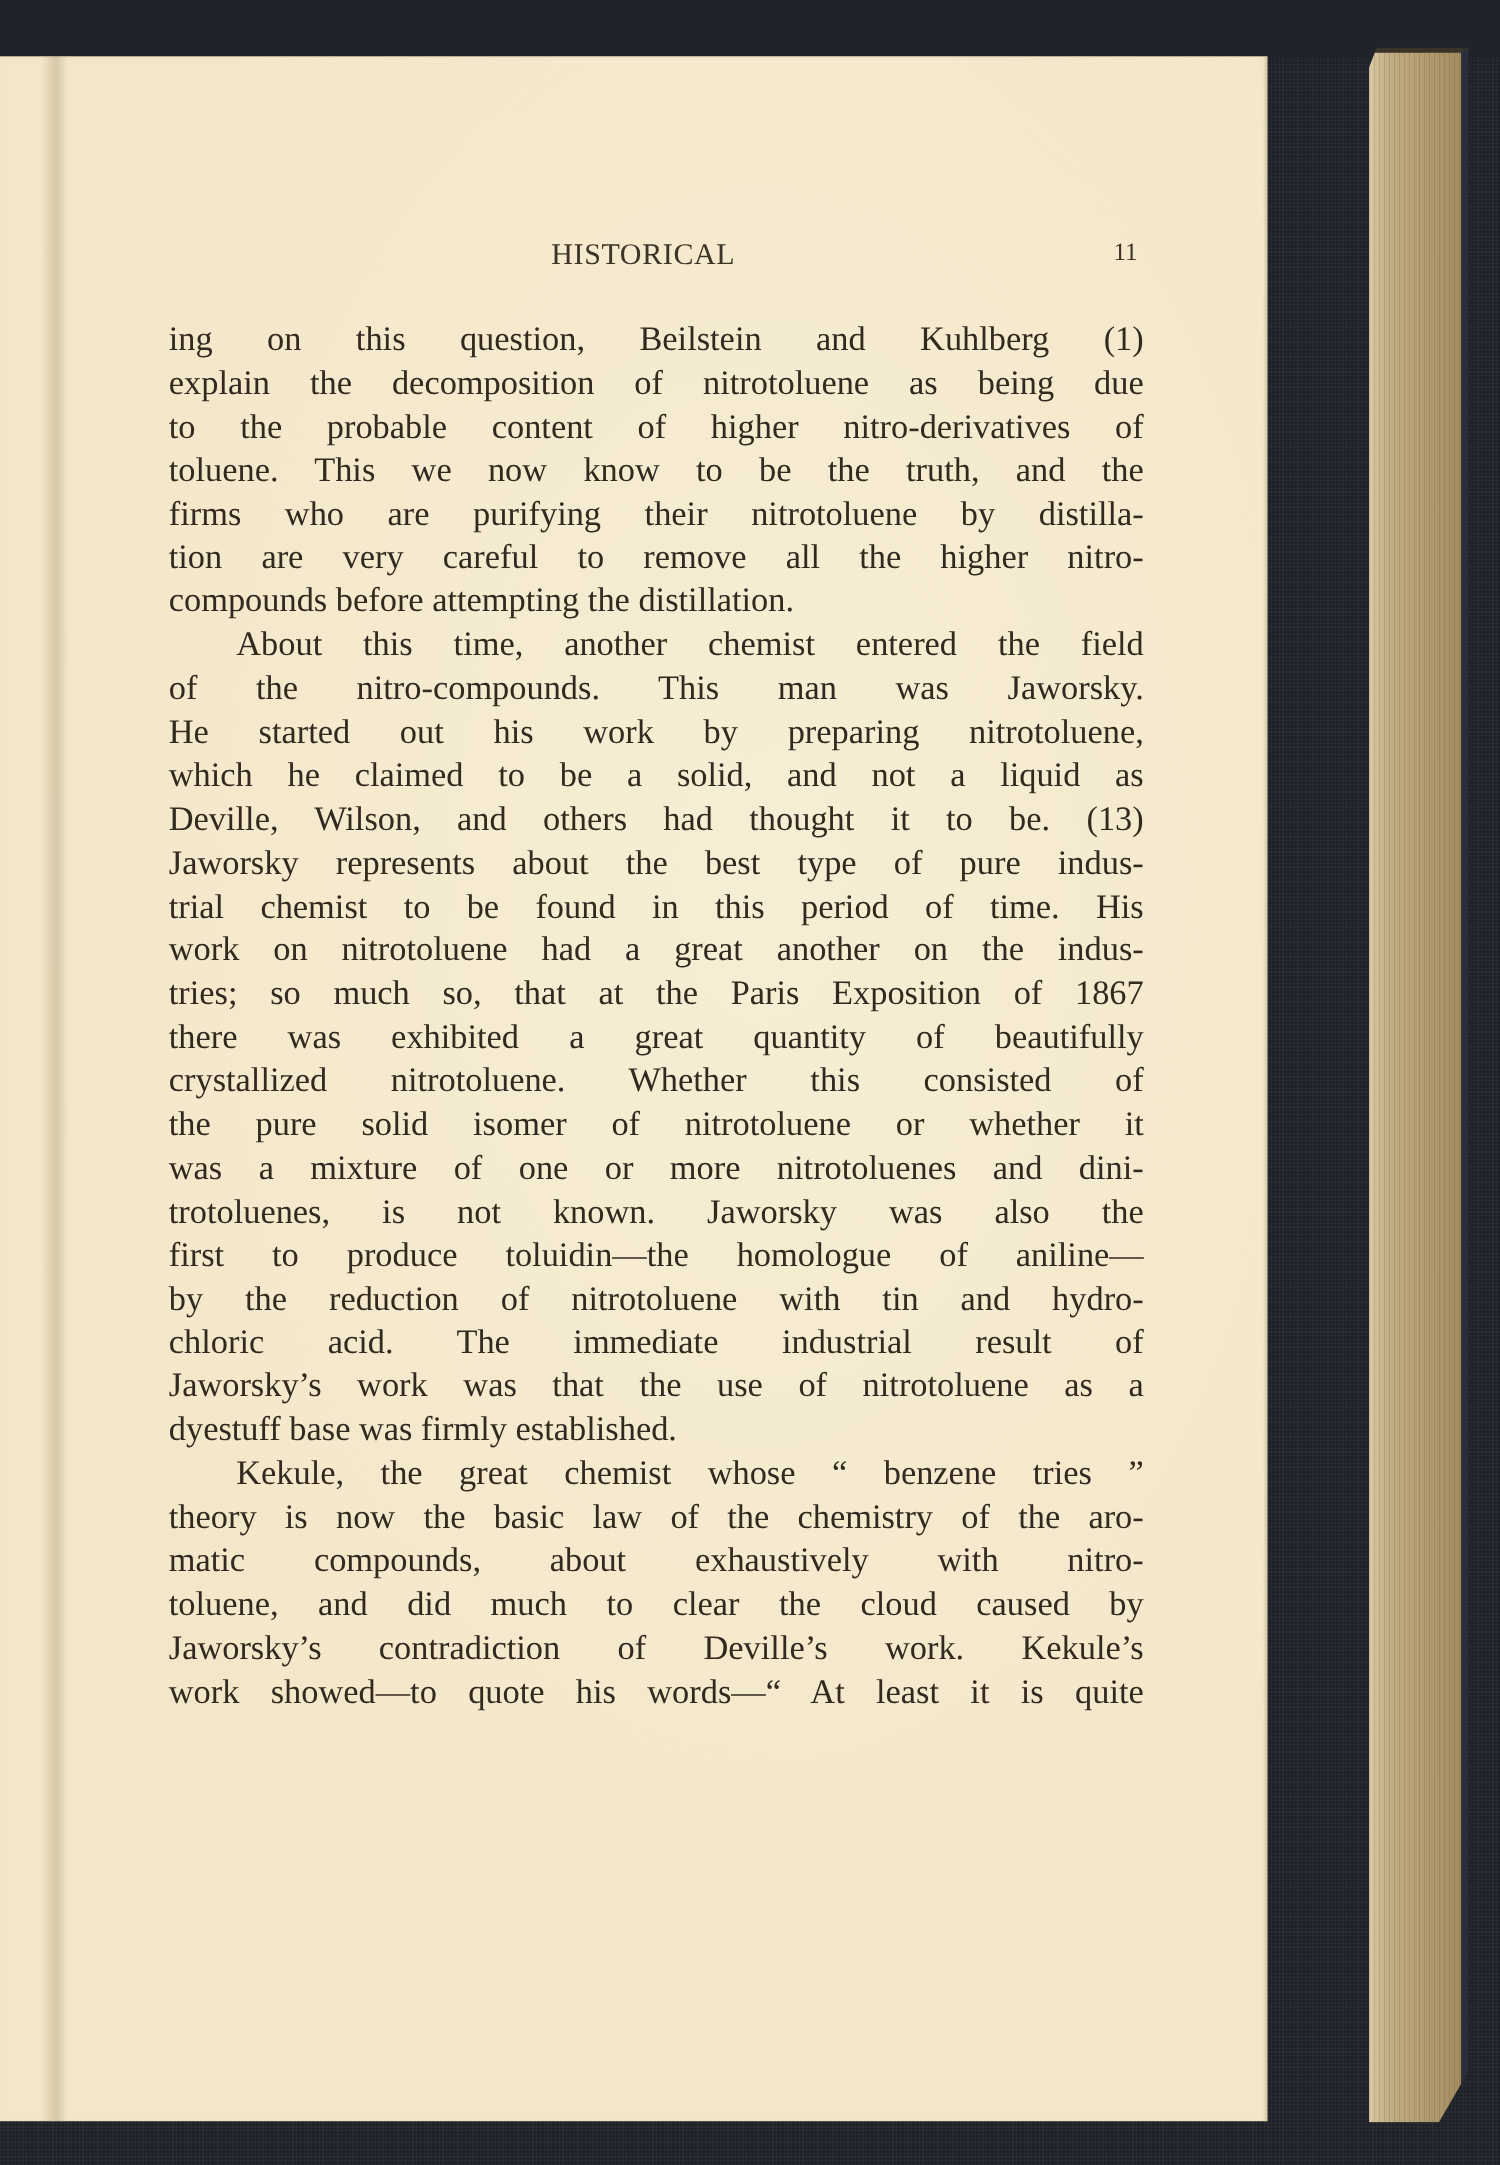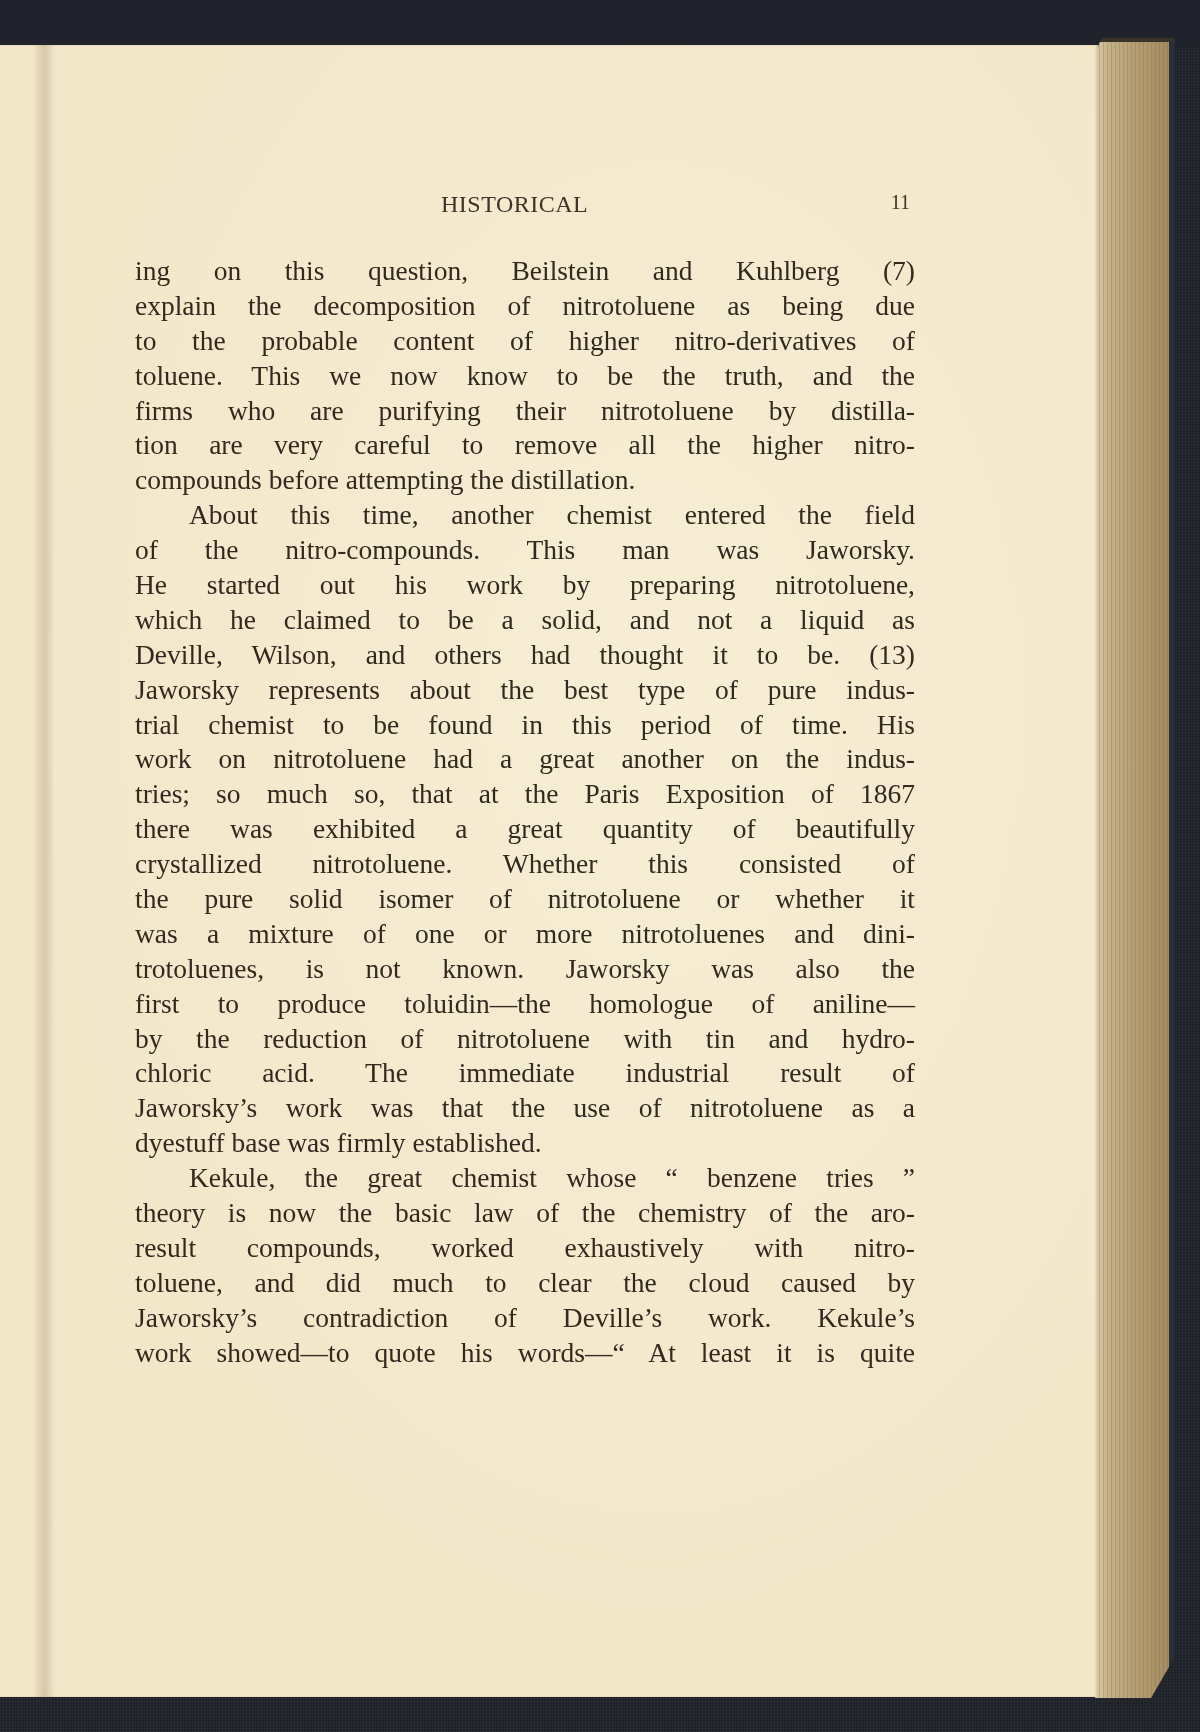--- a/index.html
+++ b/index.html
@@ -35,21 +35,21 @@
         linear-gradient(90deg, #d9caa5 0%, #c4b086 20%, #b39c70 60%, #a38c60 100%);
       border-right: 6px solid #2a2e3a;
       border-top: 4px solid #3a3428;
       box-sizing: border-box;
       clip-path: polygon(0 1%, 8% 0, 100% 0, 100% 97.5%, 70% 100%, 0 100%);
     }
     .page {
       position: absolute;
       left: 0;
       top: 45px;
-      width: 1098px;
+      width: 1014px;
       height: 1652px;
       background: #f3e7c9;
       background-image:
         radial-gradient(ellipse at 60% 40%, rgba(255,250,235,0.35), transparent 70%);
       box-shadow: inset -2px 0 2px rgba(120,100,60,0.25);
     }
     .gutter-fold {
       position: absolute;
       left: 33px;
       top: 0;
@@ -115,21 +115,21 @@
   <div class="gutter-fold"></div>
 
   <div class="running-head">
     <span class="running-title">HISTORICAL</span>
     <span class="page-number">11</span>
   </div>
 </div>
 
 <div class="text-column">
   <div class="paragraph">
-    <span class="line">ing on this question, Beilstein and Kuhlberg (7)</span>
+    <span class="line">ing on this question, Beilstein and Kuhlberg (1)</span>
     <span class="line">explain the decomposition of nitrotoluene as being due</span>
     <span class="line">to the probable content of higher nitro-derivatives of</span>
     <span class="line">toluene.  This we now know to be the truth, and the</span>
     <span class="line">firms who are purifying their nitrotoluene by distilla-</span>
     <span class="line">tion are very careful to remove all the higher nitro-</span>
     <span class="line last">compounds before attempting the distillation.</span>
   </div>
   <div class="paragraph">
     <span class="line indent">About this time, another chemist entered the field</span>
     <span class="line">of the nitro-compounds.  This man was Jaworsky.</span>
@@ -147,18 +147,18 @@
     <span class="line">trotoluenes, is not known.  Jaworsky was also the</span>
     <span class="line">first to produce toluidin—the homologue of aniline—</span>
     <span class="line">by the reduction of nitrotoluene with tin and hydro-</span>
     <span class="line">chloric acid.  The immediate industrial result of</span>
     <span class="line">Jaworsky’s work was that the use of nitrotoluene as a</span>
     <span class="line last">dyestuff base was firmly established.</span>
   </div>
   <div class="paragraph">
     <span class="line indent">Kekule, the great chemist whose “ benzene tries ”</span>
     <span class="line">theory is now the basic law of the chemistry of the aro-</span>
-    <span class="line">result compounds, worked exhaustively with nitro-</span>
+    <span class="line">matic compounds, about exhaustively with nitro-</span>
     <span class="line">toluene, and did much to clear the cloud caused by</span>
     <span class="line">Jaworsky’s contradiction of Deville’s work.  Kekule’s</span>
     <span class="line">work showed—to quote his words—“ At least it is quite</span>
   </div>
 </div>
 
 </body></html>

